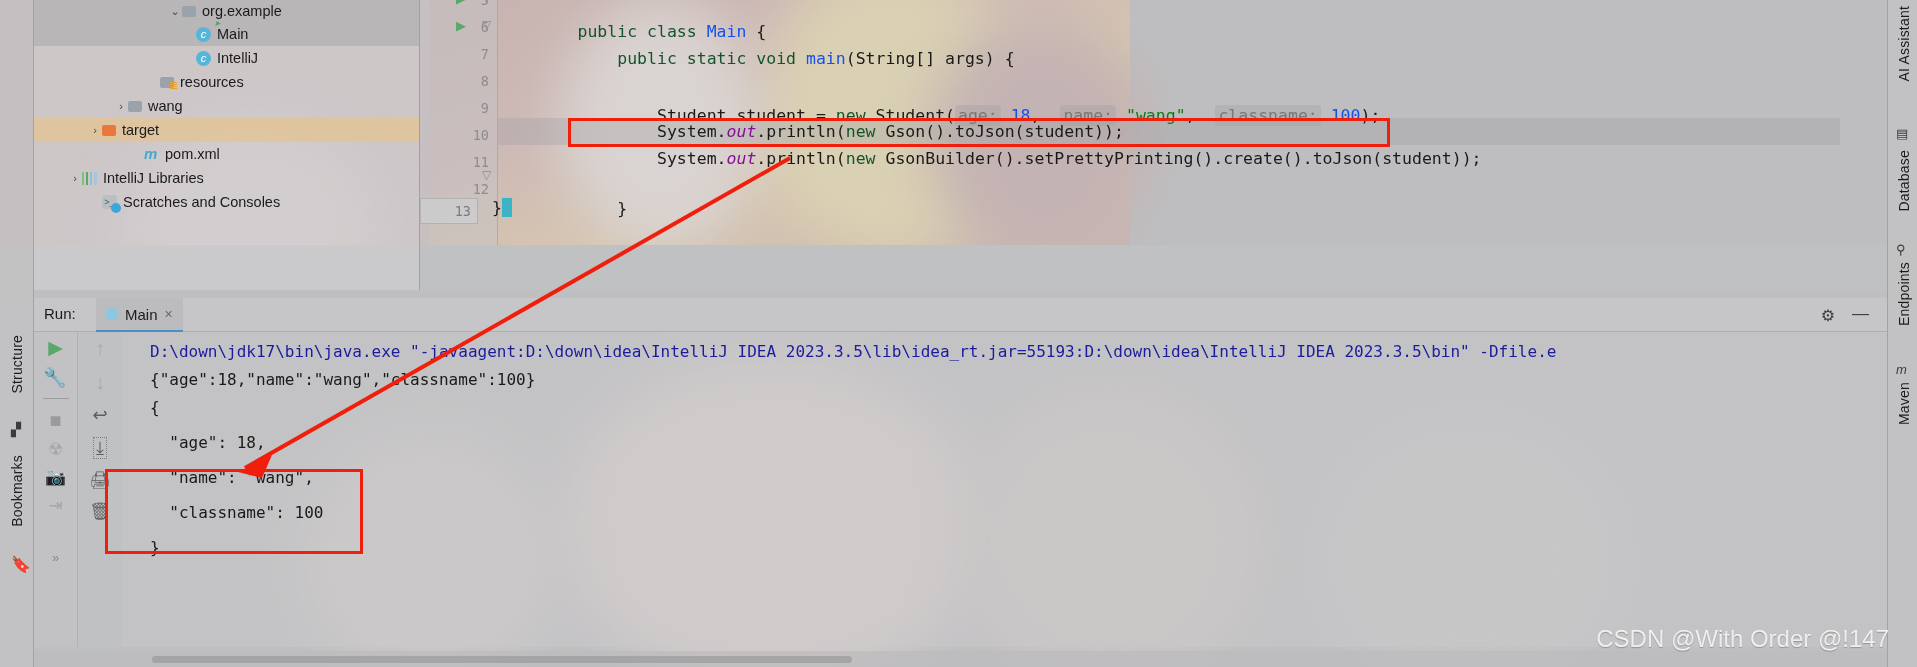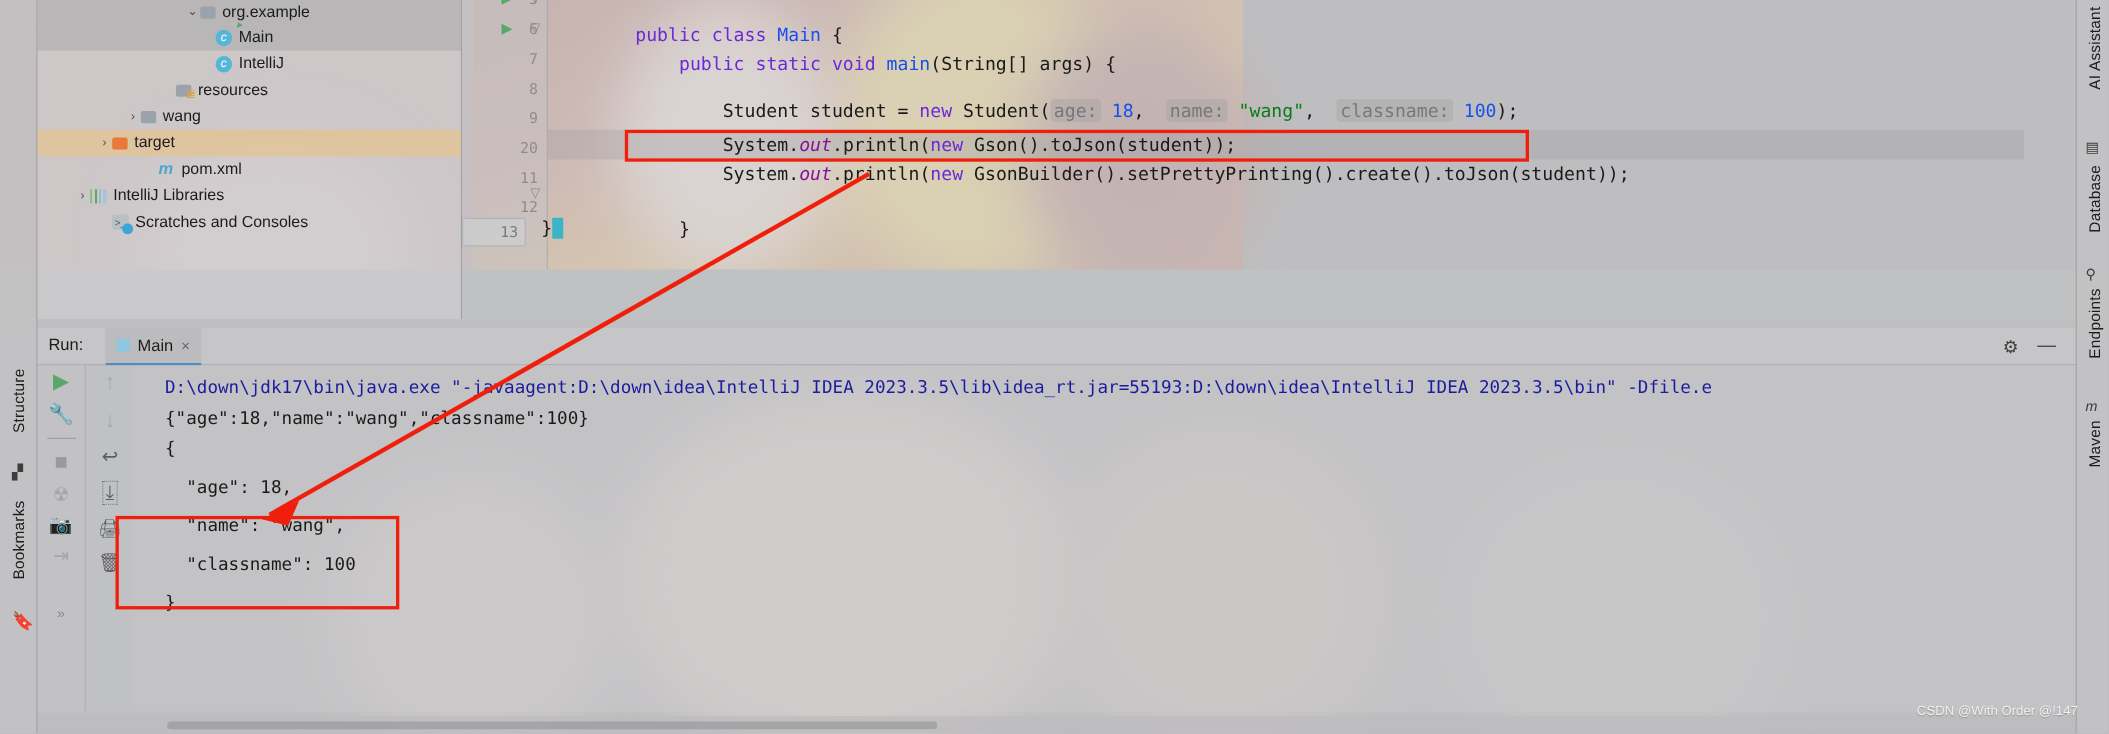--- a/index.html
+++ b/index.html
@@ -108,21 +108,21 @@
   .foldmark { position:absolute; left: 62px; color:#8d8d8d; font-size: 12px; }
   #code {
     position:absolute; left: 78px; top: 0; width: 1342px; height: 245px;
     font-family: "DejaVu Sans Mono", monospace;
     font-size: 16.5px;
     line-height: 27px;
     white-space: pre;
     color: #1a1a1a;
   }
   .cl { position:absolute; left: 0; white-space: pre; }
-  .kw { color: #6d28d9; }
+  .kw { color: #14532d; }
   .st { color: #067d17; }
   .nm { color: #1750eb; }
   .fld { color: #871094; font-style: italic; }
   .hintbg {
     background: rgba(160,160,160,0.38);
     color: #787878;
     border-radius: 4px;
     padding: 1px 3px;
   }
   .linehl {
@@ -218,21 +218,21 @@
   #bottom-bar {
     left: 34px; bottom: 0; width: 1853px; height: 16px;
     background: rgba(188,187,189,0.7); z-index: 14;
   }
   #hscroll {
     position:absolute; left: 118px; bottom: 4px; width: 700px; height: 7px;
     background: rgba(150,150,152,0.65); border-radius: 4px;
   }
   #watermark {
     position:absolute; right: 28px; bottom: 14px; z-index: 40;
-    font-size: 12px; color: rgba(255,255,255,0.82);
+    font-size: 24px; color: rgba(255,255,255,0.82);
     text-shadow: 0 1px 1px rgba(90,90,90,0.45);
     font-family: "Liberation Sans", sans-serif;
   }
 </style>
 </head>
 <body>
 
 <div id="app">
 
   <div class="photo">
@@ -329,21 +329,21 @@
     </div>
   </div>
 
   <div id="editor" class="panel">
     <div id="gutter">
       <div class="lineno" style="top:-8px;">5</div>
       <div class="lineno" style="top:19px;">6</div>
       <div class="lineno" style="top:46px;">7</div>
       <div class="lineno" style="top:73px;">8</div>
       <div class="lineno" style="top:100px;">9</div>
-      <div class="lineno" style="top:127px;">20</div>
+      <div class="lineno" style="top:127px;">10</div>
       <div class="lineno" style="top:154px;">11</div>
       <div class="lineno" style="top:181px;">12</div>
       <div class="runmark" style="top:-9px;">▶</div>
       <div class="runmark" style="top:18px;">▶</div>
       <div class="foldmark" style="top:-9px;">▽</div>
       <div class="foldmark" style="top:18px;">▽</div>
       <div class="foldmark" style="top:168px;">▽</div>
     </div>
 
     <div id="code">
@@ -352,21 +352,21 @@
       <div class="cl" style="top:-9px;">
         <span class="kw">public class</span> <span class="nm">Main</span> {
       </div>
 
       <div class="cl" style="top:18px;">
         <span>    </span><span class="kw">public static void </span><span class="nm">main</span>(String[] args) {
       </div>
 
       <div class="cl" style="top:45px;"> </div>
 
-      <div class="cl" style="top:60px;text-align:right;">
+      <div class="cl" style="top:75px;text-align:right;">
         <span>        </span>Student student = <span class="kw">new</span> Student(<span class="hintbg">age:</span> <span class="nm">18</span>,  <span class="hintbg">name:</span> <span class="st">"wang"</span>,  <span class="hintbg">classname:</span> <span class="nm">100</span>);
       </div>
 
       <div class="cl" style="top:118px;">
         <span>        </span>System.<span class="fld">out</span>.println(<span class="kw">new</span> GsonBuilder().setPrettyPrinting().create().toJson(student));
       </div>
 
       <div class="cl" style="top:91px;">
         <span>        </span>System.<span class="fld">out</span>.println(<span class="kw">new</span> Gson().toJson(student));
       </div>

